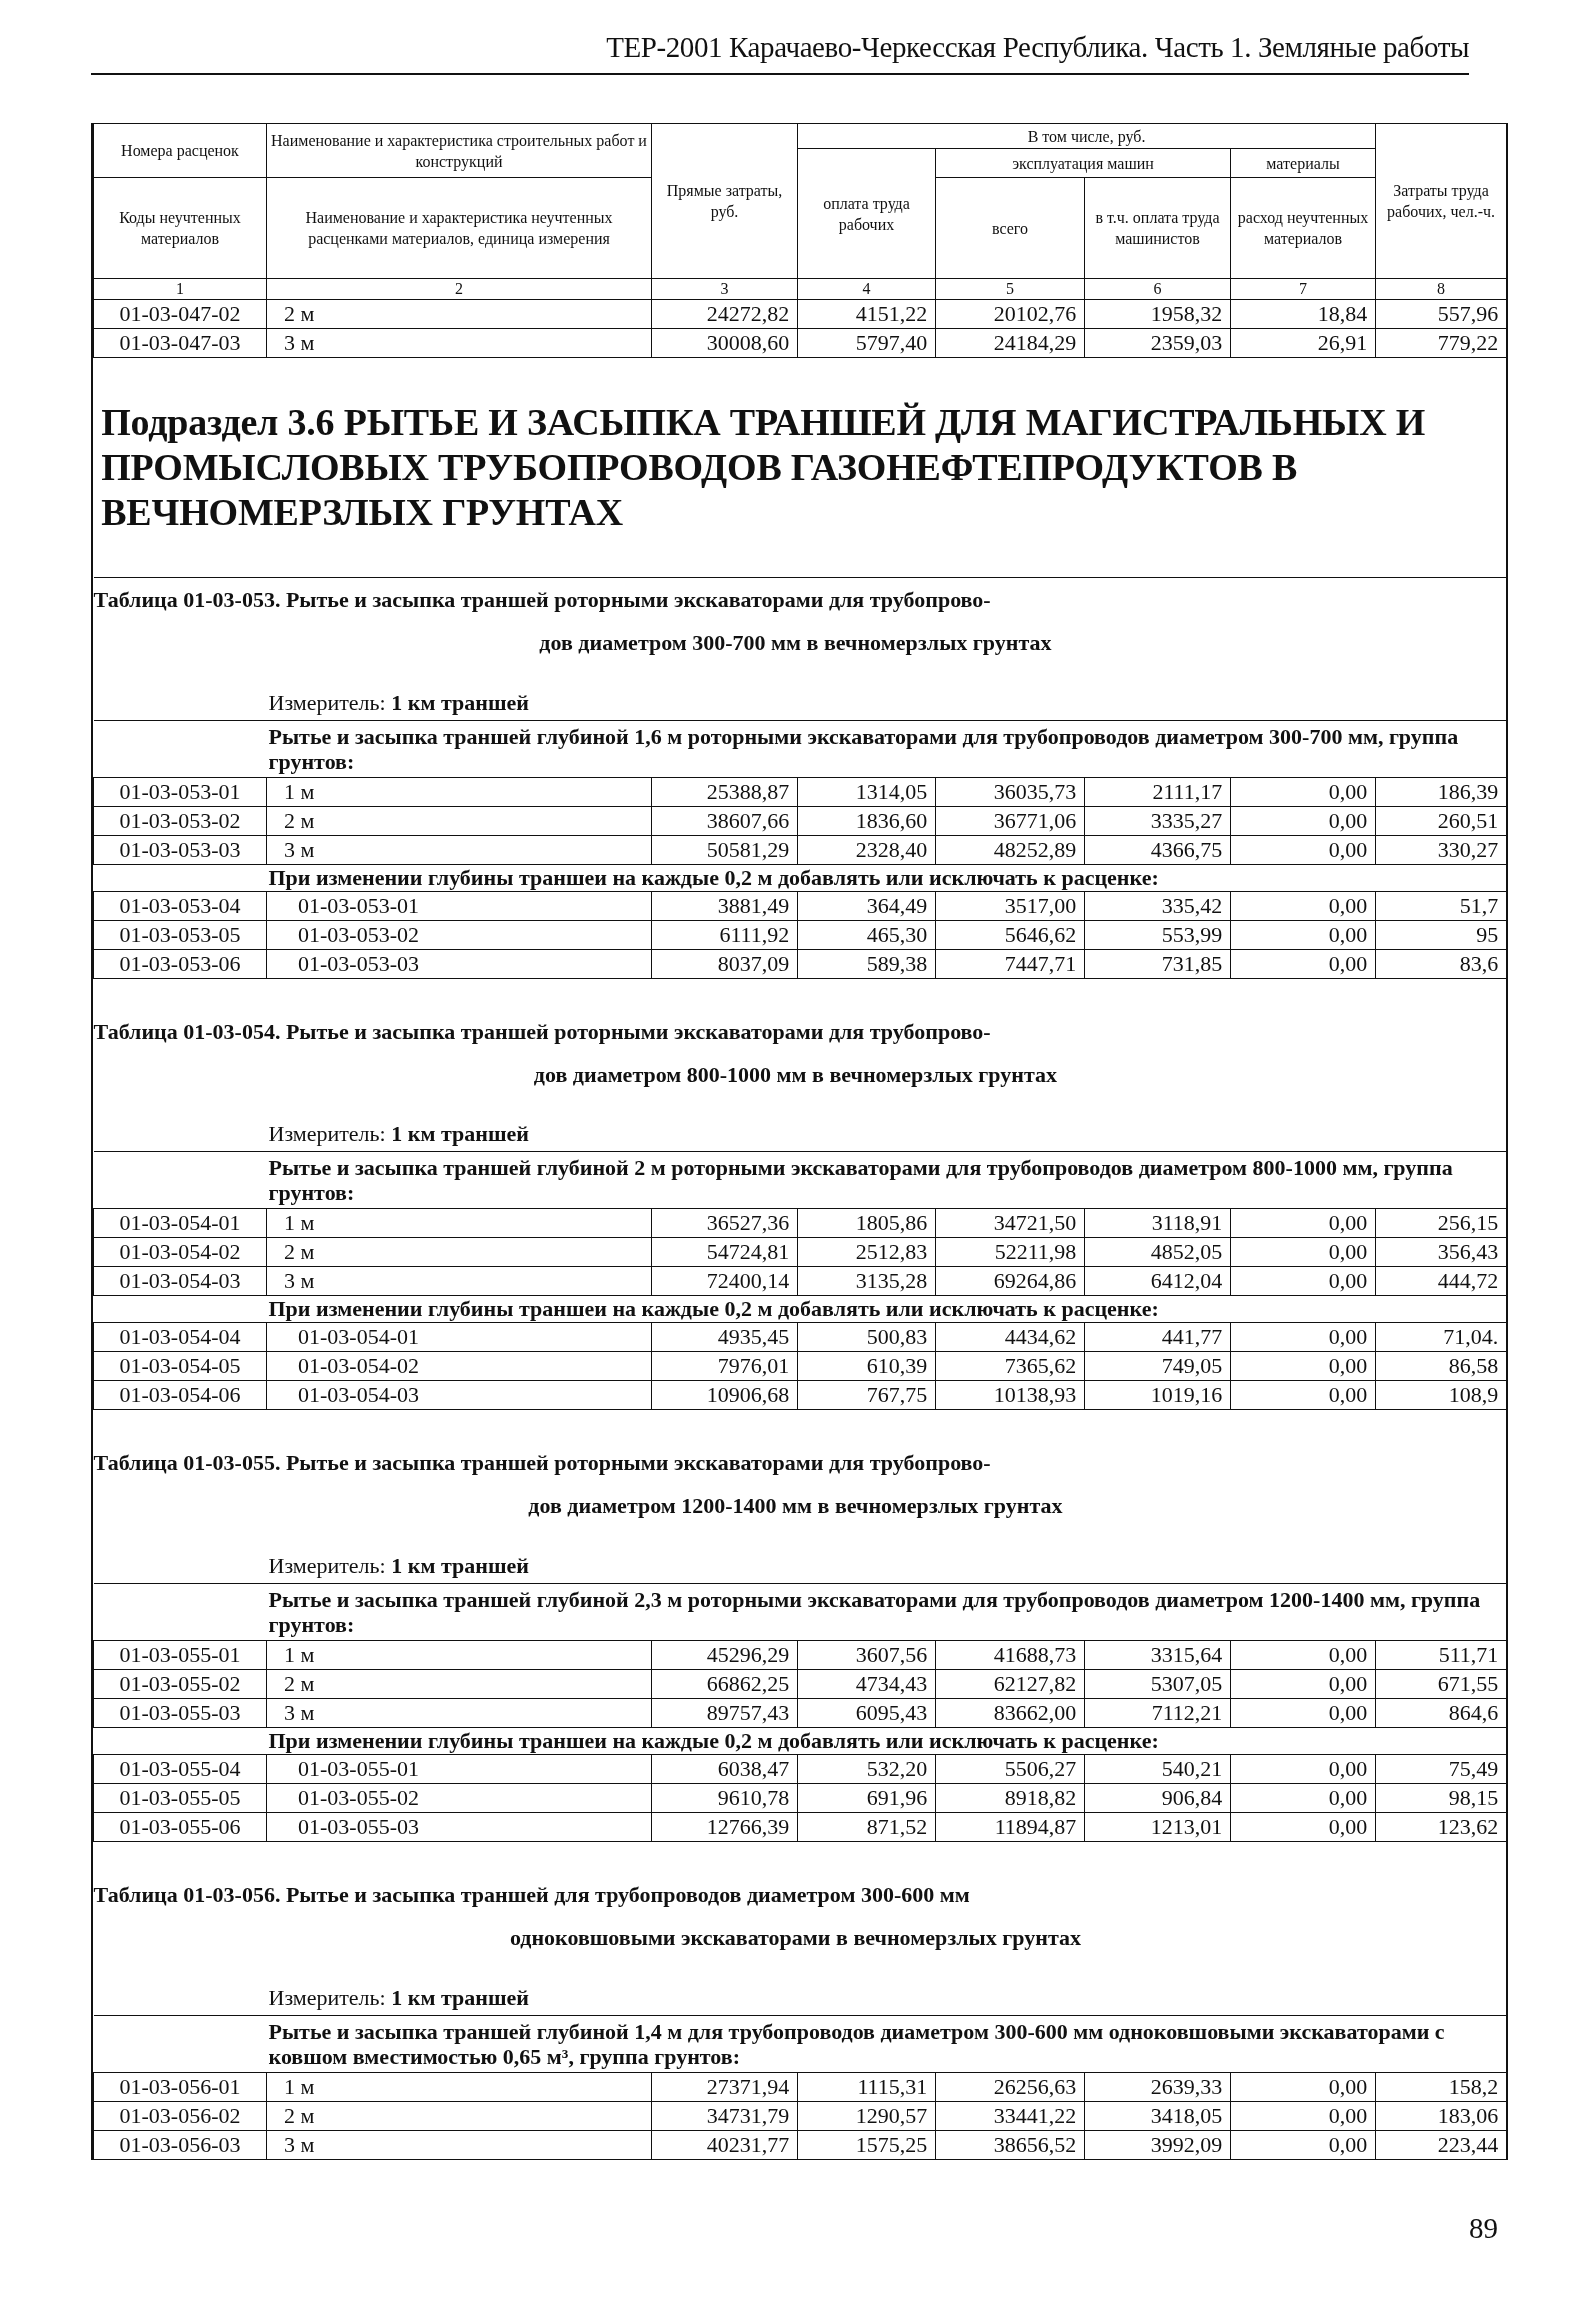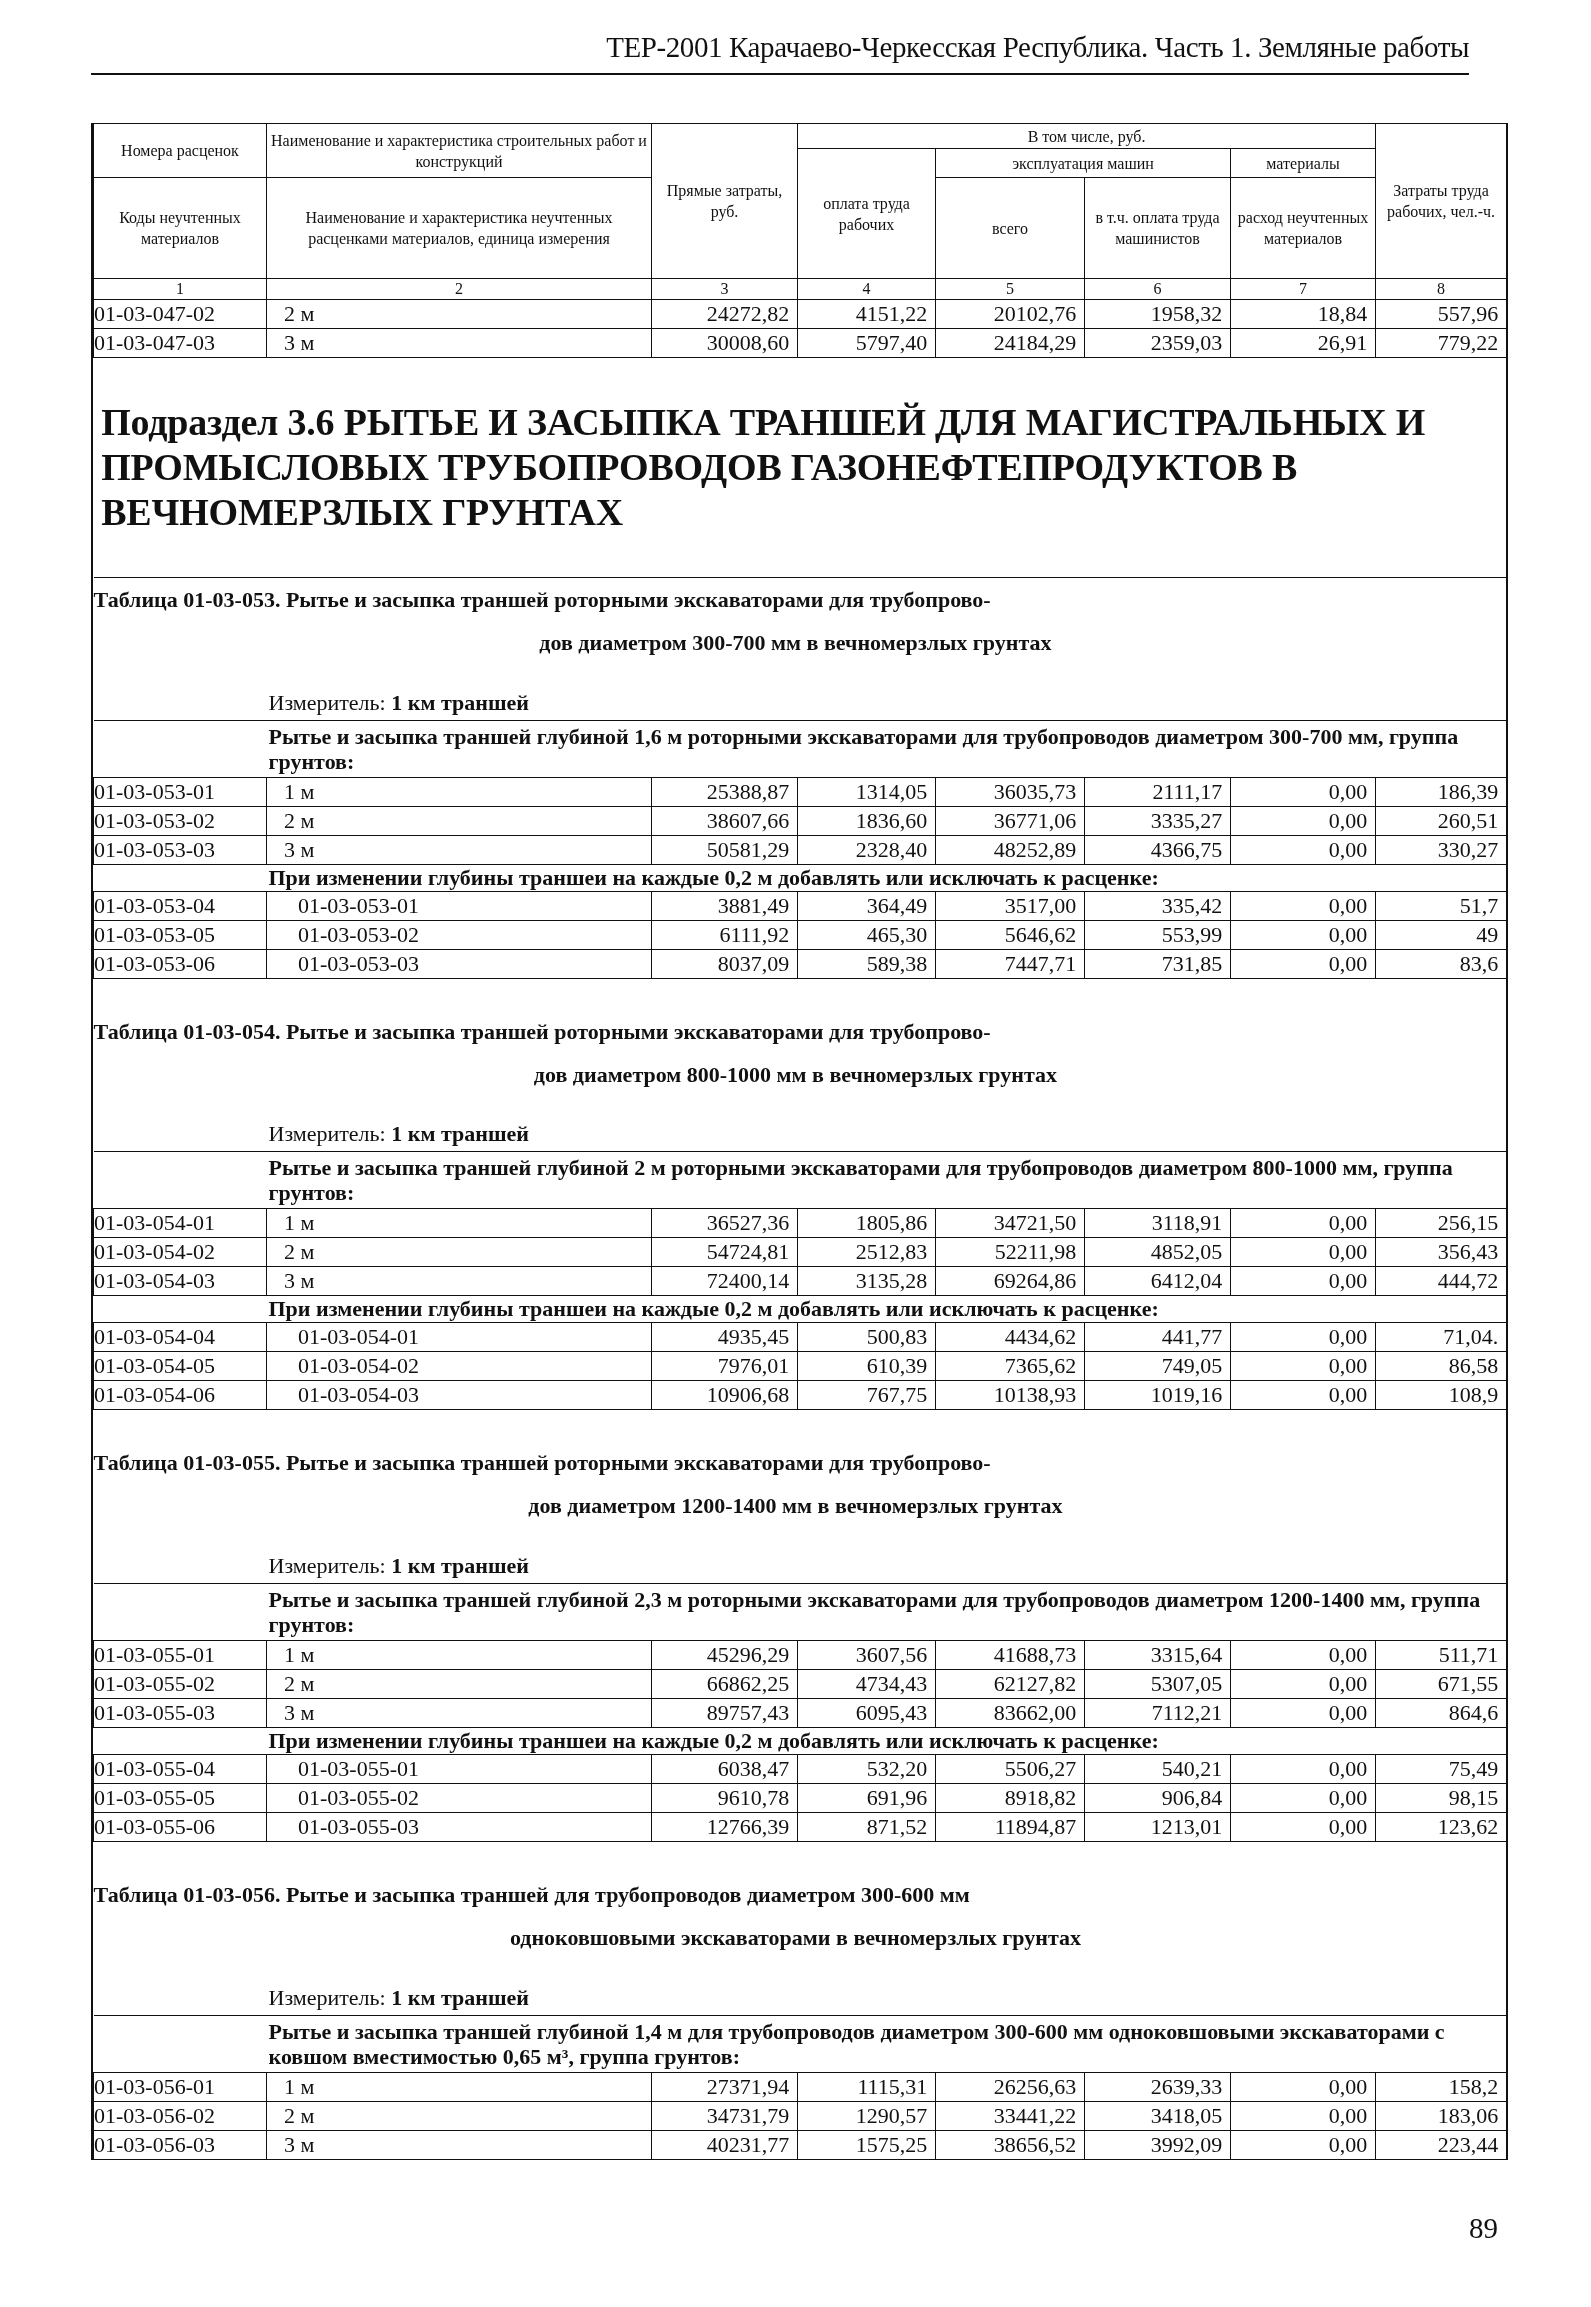--- a/index.html
+++ b/index.html
@@ -4,21 +4,21 @@
 <style>
   html, body { margin: 0; padding: 0; background: #ffffff; }
   body { width: 1591px; height: 2307px; position: relative; font-family: "Liberation Serif", serif; color: #111; overflow: hidden; }
   .running-header { position: absolute; left: 91px; top: 31px; width: 1378px; text-align: right; font-size: 29px; letter-spacing: -0.4px; padding-bottom: 9.2px; border-bottom: 2.3px solid #111; }
   .sheet { position: absolute; left: 91px; top: 123px; width: 1413px; border-left: 2.3px solid #111; border-right: 2.3px solid #111; }
   table { border-collapse: collapse; width: 100%; table-layout: fixed; }
   td, th { border: 1.5px solid #111; padding: 0 7.7px; font-weight: normal; vertical-align: middle; }
   .hdr th { font-size: 16px; line-height: 21px; text-align: center; padding: 1.5px 3.1px; }
   .num-row td { font-size: 16px; text-align: center; height: 20px; padding: 0; }
   .data td { font-size: 22px; height: 28px; line-height: 26px; white-space: nowrap; }
-  .data td.code { text-align: left; padding: 0 0; }
+  .data td.code { text-align: center; padding: 0 0; }
   .data td.name { text-align: left; padding-left: 17px; }
   .data td.name.ref { padding-left: 31px; }
   .data td.n { text-align: right; padding-right: 7.7px; }
   .section-title { font-weight: bold; font-size: 38px; line-height: 45px; text-align: left; padding: 42px 7.7px 42px; letter-spacing: -0.2px; }
   .table-title { font-weight: bold; font-size: 22px; line-height: 43px; padding: 0 9.2px 0 0; text-indent: 0; }
   .table-title .second { display: block; text-align: center; }
   .meter { font-size: 22px; padding: 21.5px 0 0 175px; height: 34px; line-height: 34px; }
   .meter b { font-weight: bold; }
   .group td { font-weight: bold; font-size: 22px; line-height: 25px; padding: 3.1px 6.2px 3.1px 175px; border-left: none; border-right: none; white-space: normal; }
   .change td { font-weight: bold; font-size: 22px; height: 26px; line-height: 26px; padding: 0 0 0 175px; border-left: none; border-right: none; white-space: nowrap; }
@@ -152,21 +152,21 @@
           <td class="n">51,7</td>
         </tr>
         <tr class="data">
           <td class="code">01-03-053-05</td>
           <td class="name ref">01-03-053-02</td>
           <td class="n">6111,92</td>
           <td class="n">465,30</td>
           <td class="n">5646,62</td>
           <td class="n">553,99</td>
           <td class="n">0,00</td>
-          <td class="n">49</td>
+          <td class="n">95</td>
         </tr>
         <tr class="data">
           <td class="code">01-03-053-06</td>
           <td class="name ref">01-03-053-03</td>
           <td class="n">8037,09</td>
           <td class="n">589,38</td>
           <td class="n">7447,71</td>
           <td class="n">731,85</td>
           <td class="n">0,00</td>
           <td class="n">83,6</td>

